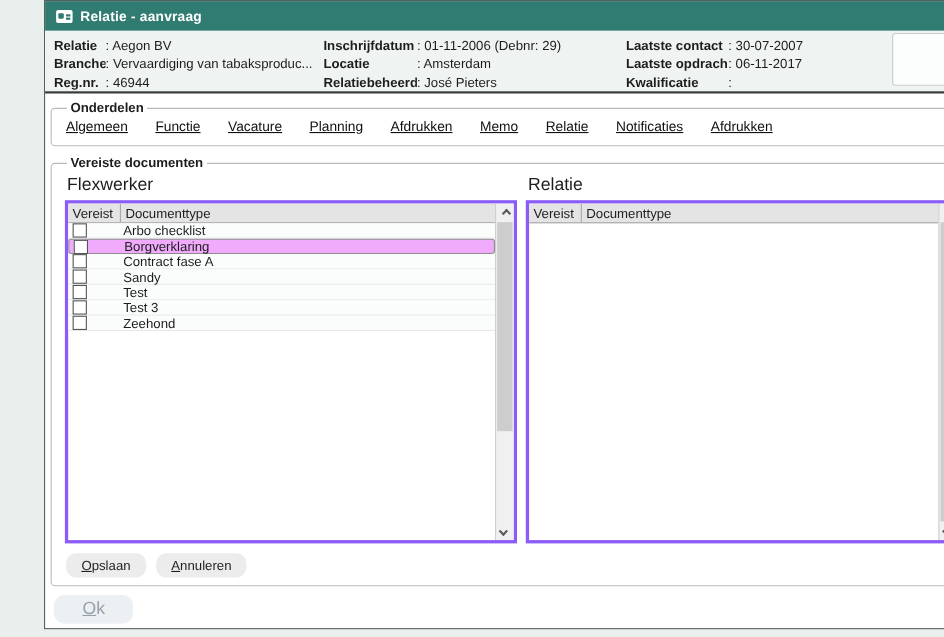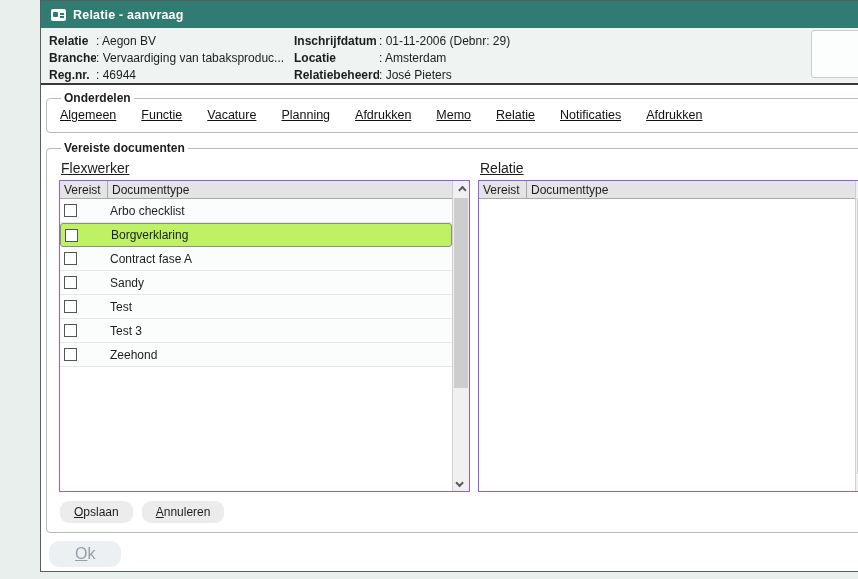--- a/index.html
+++ b/index.html
@@ -66,43 +66,43 @@
     margin: 0; padding: 1px 12px 7px;
   }
   legend { font-weight: bold; font-size: 12px; padding: 0 3px; margin-left: 2px; }
   .fs-onderdelen { margin-top: 6px; }
   .tabs { display: flex; gap: 25px; padding: 2px 0 3px 1px; font-size: 12.5px; }
   .tab { text-decoration: underline; color: #111; cursor: pointer; white-space: nowrap; }
   .fs-docs { margin-top: 8px; height: 392px; }
   .lists { display: flex; gap: 8px; }
   .panel-left  { width: 411px; flex: 0 0 auto; }
   .panel-right { flex: 1; }
-  .caption { margin: 4px 0 4px 2px; font-size: 14px; text-decoration: underline; }
+  .caption { margin: 4px 0 4px 2px; font-size: 16px; }
   .listbox {
-    position: relative; height: 312px; border: 1px solid #8b5cf6;
+    position: relative; height: 312px; border: 3px solid #8b5cf6;
     background: #fff; overflow: hidden;
   }
   .lb-header {
     display: flex; align-items: center; height: 18px;
     background: #e4e4e4; border-bottom: 1px solid #a8a8a8;
     margin-right: 17px;
   }
   .lb-h1 { width: 48px; height: 100%; display: flex; align-items: center; padding-left: 4px; border-right: 1px solid #a8a8a8; }
   .lb-h2 { padding-left: 4px; }
   .lb-rows { margin-right: 17px; }
   .rowi {
-    display: flex; align-items: center; height: 24px;
+    display: flex; align-items: center; height: 14px;
     border-bottom: 1px solid #e6e9e8; background: #fbfcfc;
   }
   .rowi .cb {
     width: 13px; height: 13px; border: 1px solid #555;
     background: #fff; margin-left: 4px; flex: 0 0 auto;
   }
   .rowi .doc { margin-left: 33px; white-space: nowrap; }
-  .rowi.selected { border: 1px solid #8d8d8d; border-radius: 3px; background: #bef264; }
+  .rowi.selected { border: 1px solid #8d8d8d; border-radius: 3px; background: #f0abfc; }
   
   .scrollbar {
     position: absolute; top: 0; right: 0; bottom: 0; width: 17px;
     background: #f0f0f0; border-left: 1px solid #cfcfcf;
   }
   .sb-btn { position: absolute; left: 0; right: 0; height: 17px; display: flex; align-items: center; justify-content: center; cursor: pointer; }
   .sb-up { top: 0; }
   .sb-down { bottom: 0; }
   .chev { width: 6px; height: 6px; border-left: 2px solid #5a5a5a; border-bottom: 2px solid #5a5a5a; }
   .chev-up   { transform: rotate(135deg) translate(-1px,-1px); }
@@ -156,20 +156,34 @@
           <span class="hlabel">Inschrijfdatum</span>
           <span class="hvalue">: 01-11-2006  (Debnr: 29)</span>
         </div>
         <div class="hfield">
           <span class="hlabel">Locatie</span>
           <span class="hvalue">: Amsterdam</span>
         </div>
         <div class="hfield">
           <span class="hlabel">Relatiebeheerde</span>
           <span class="hvalue">: José Pieters</span>
+        </div>
+      </div>
+      <div class="hcol hcol3">
+        <div class="hfield">
+          <span class="hlabel">Laatste contact</span>
+          <span class="hvalue">: 30-07-2007</span>
+        </div>
+        <div class="hfield">
+          <span class="hlabel">Laatste opdrach</span>
+          <span class="hvalue">: 06-11-2017</span>
+        </div>
+        <div class="hfield">
+          <span class="hlabel">Kwalificatie</span>
+          <span class="hvalue">:</span>
         </div>
       </div>
     </div>
     <div class="photo"></div>
     <div class="mini-icons">
       <span class="ico ico-blue">
           <span class="tick"></span>
         </span>
       <span class="ico ico-green">
           <span class="tick"></span>

